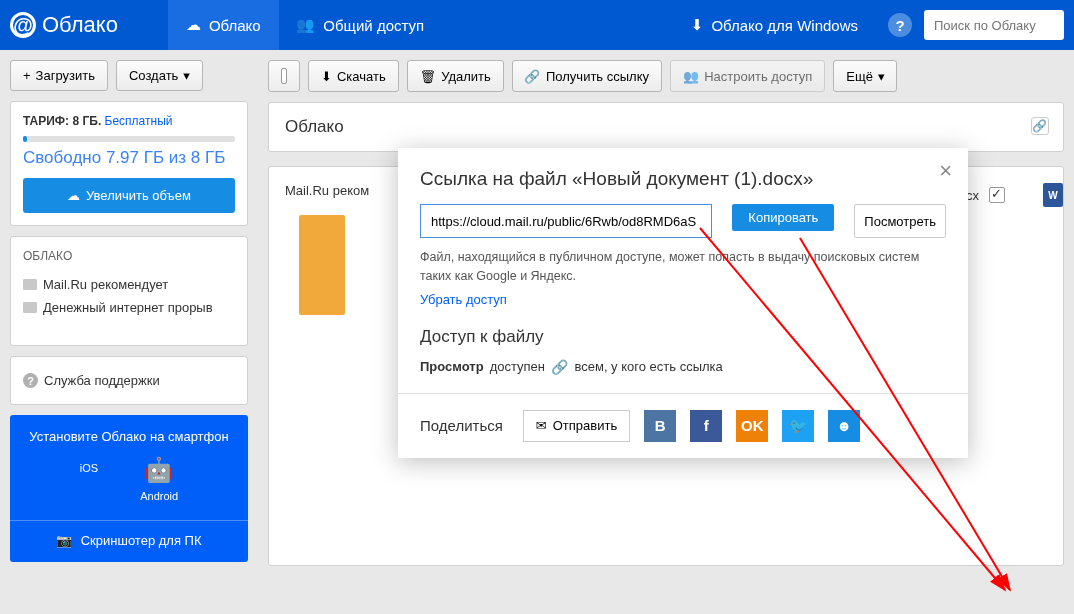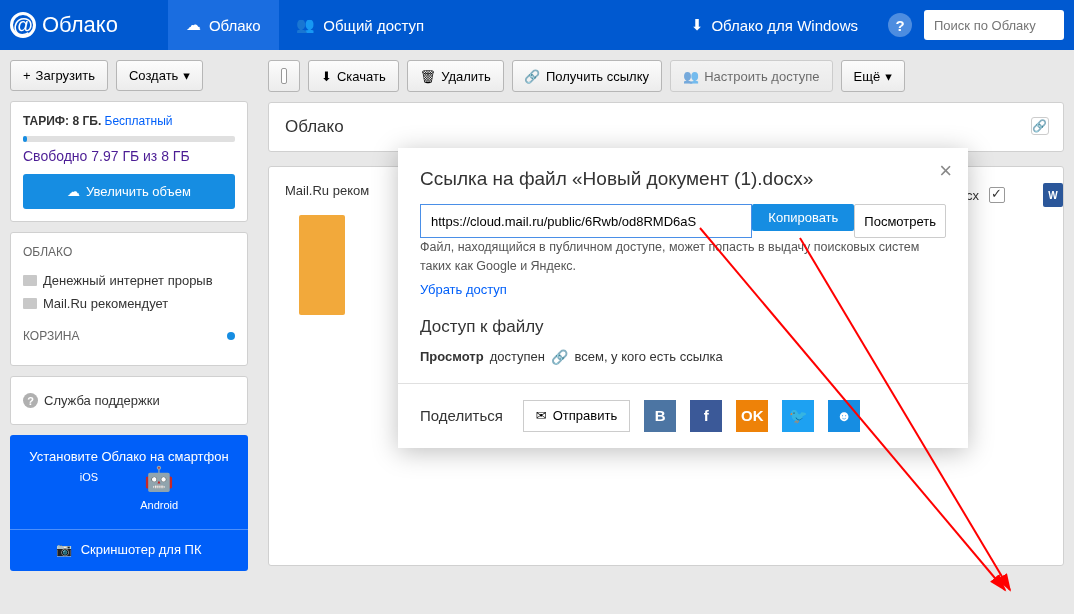--- a/index.html
+++ b/index.html
@@ -24,31 +24,31 @@
 
 .sb-top{display:flex;gap:8px}
 .btn{background:linear-gradient(#fcfcfc,#ececec);border:1px solid #b6b6b6;border-radius:3px;padding:7px 12px;font-size:13px;cursor:pointer;display:inline-flex;align-items:center;gap:5px}
 
 
 .panel{background:#fff;border:1px solid #d0d0d0;border-radius:3px;padding:12px}
 .tariff-title{font-size:12px;color:#333}
 .tariff-title b{font-weight:bold}
 .bar{height:6px;background:#e0e0e0;border-radius:2px;margin:8px 0 6px;position:relative}
 .bar-fill{position:absolute;height:100%;width:2%;background:#168de2;border-radius:2px}
-.muted{color:#4c1d95;font-size:14px}
+.muted{color:#3b82f6;font-size:17px}
 .btn-wide{width:100%;background:#168de2;color:#fff;border:none;border-radius:3px;padding:10px;font-size:13px;margin-top:10px;cursor:pointer;display:flex;align-items:center;justify-content:center;gap:6px}
 
 .sec-h{font-size:12px;color:#666;margin-bottom:10px;display:flex;align-items:center;justify-content:space-between}
 .dot{width:8px;height:8px;background:#168de2;border-radius:50%}
 .tree-item{display:flex;align-items:center;gap:6px;padding:4px 0;font-size:13px;color:#333;cursor:pointer;white-space:nowrap;overflow:hidden;text-overflow:ellipsis}
 .folder-ic{width:14px;height:11px;background:#c8c8c8;border-radius:1px}
 .circle-ic{width:15px;height:15px;border-radius:50%;background:#b0b0b0;color:#fff;display:flex;align-items:center;justify-content:center;font:bold 11px Arial}
 
 .promo{background:#005ff9;color:#fff;padding:14px 10px;border-radius:3px;text-align:center;font-size:13px}
-.promo-row{display:flex;justify-content:center;gap:42px;margin-top:1px}
+.promo-row{display:flex;justify-content:center;gap:42px;margin-top:12px}
 .promo-col{display:flex;flex-direction:column;align-items:center;gap:6px;font-size:11px;cursor:pointer}
 .promo-div{height:1px;background:rgba(255,255,255,.3);margin:18px -10px 0}
 .promo-bot{display:flex;align-items:center;justify-content:center;gap:8px;padding-top:12px;font-size:13px;cursor:pointer}
 
 
 .toolbar{display:flex;gap:8px;padding-bottom:10px}
 .ckbox{width:32px;height:32px;display:flex;align-items:center;justify-content:center}
 .chk{width:16px;height:16px;border:1px solid #999;background:#fff;border-radius:2px}
 
 
@@ -61,21 +61,21 @@
 .chk2{width:16px;height:16px;border:1px solid #999;background:#fff;border-radius:2px;position:relative}
 .chk2::after{content:"✓";position:absolute;top:-2px;left:1px;font-size:13px;color:#333}
 .crumb-bar{position:relative}
 .link-ic{width:18px;height:18px;border:1px solid #ccc;border-radius:3px;display:flex;align-items:center;justify-content:center;color:#5a9e4d;font-size:12px}
 
 
 .modal{position:absolute;top:148px;left:398px;width:570px;background:#fff;box-shadow:0 4px 24px rgba(0,0,0,.25);z-index:50}
 .m-head{padding:20px 22px 14px;font-size:19px;color:#333;position:relative;display:flex;align-items:center;justify-content:flex-start}
 .m-close{font-size:22px;color:#888;cursor:pointer;position:absolute;right:16px;top:10px}
 .m-body{padding:0 22px 18px}
-.link-row{display:flex;gap:0;}
+.link-row{display:flex;gap:20px;margin-bottom:10px}
 .link-inp{flex:1;border:1px solid #ccc;padding:8px 10px;font-size:13px;height:34px}
 .link-inp.blue{border-color:#4a8fe7}
 .btn-b{background:#168de2;color:#fff;border:none;padding:0 16px;height:27px;border-radius:2px;font-size:13px;cursor:pointer}
 .btn-w{background:#fff;border:1px solid #ccc;padding:0 9px;height:34px;border-radius:2px;font-size:13px;cursor:pointer}
 .note{font-size:12.5px;color:#555;line-height:1.5}
 .rmvlnk{display:inline-block;margin-top:6px;font-size:13px}
 .sect-h{font-size:17px;margin:20px 0 12px}
 .access{font-size:13px;color:#333;display:flex;align-items:center;gap:6px}
 .lnk-sm{color:#5a9e4d;font-size:14px}
 .m-foot{border-top:1px solid #e0e0e0;padding:16px 22px;display:flex;align-items:center;gap:14px}
@@ -141,31 +141,27 @@
       <button class="btn-wide">
         <span class="ic">☁</span>
         <span>Увеличить объем</span>
       </button>
     </div>
 
     <div class="panel">
       <div class="sec-h">ОБЛАКО</div>
       <div class="tree-item">
         <span class="folder-ic"></span>
-        <span>Денежный интернет прорыв</span>
+        <span>Mail.Ru рекомендует</span>
       </div>
       <div class="tree-item">
         <span class="folder-ic"></span>
-        <span>Mail.Ru рекомендует</span>
+        <span>Денежный интернет прорыв</span>
       </div>
       <div style="height:14px"></div>
-      <div class="sec-h">
-        <span>КОРЗИНА</span>
-        <span class="dot"></span>
-      </div>
     </div>
 
     <div class="panel">
       <div class="tree-item">
         <span class="circle-ic">?</span>
         <span>Служба поддержки</span>
       </div>
     </div>
 
     <div class="promo">
@@ -200,21 +196,21 @@
       <button class="btn">
         <span class="ic">🗑</span>
         <span>Удалить</span>
       </button>
       <button class="btn">
         <span class="ic">🔗</span>
         <span>Получить ссылку</span>
       </button>
       <button class="btn" style="opacity:.55">
         <span class="ic">👥</span>
-        <span>Настроить доступе</span>
+        <span>Настроить доступ</span>
       </button>
       <button class="btn">
         <span>Ещё</span>
         <span class="ic">▾</span>
       </button>
     </div>
 
     <div class="crumb-bar">
       <span>Облако</span>
       <span class="link-ic" style="position:absolute;right:14px;top:14px">🔗</span>

